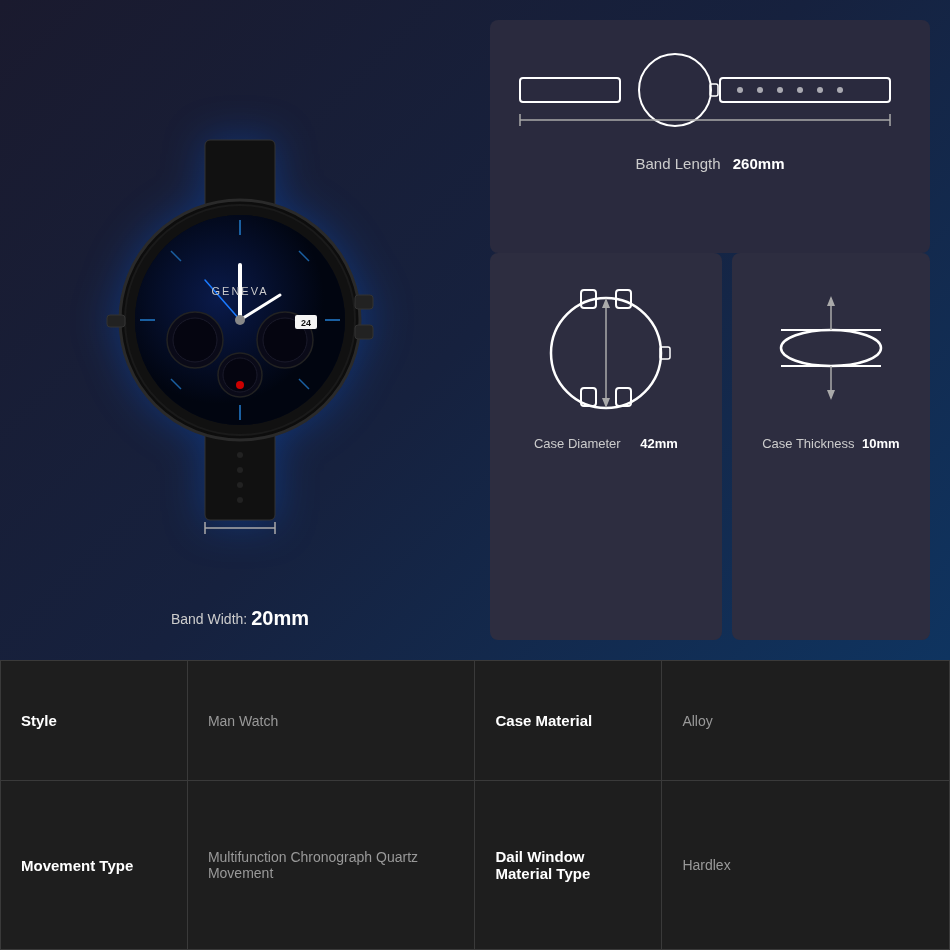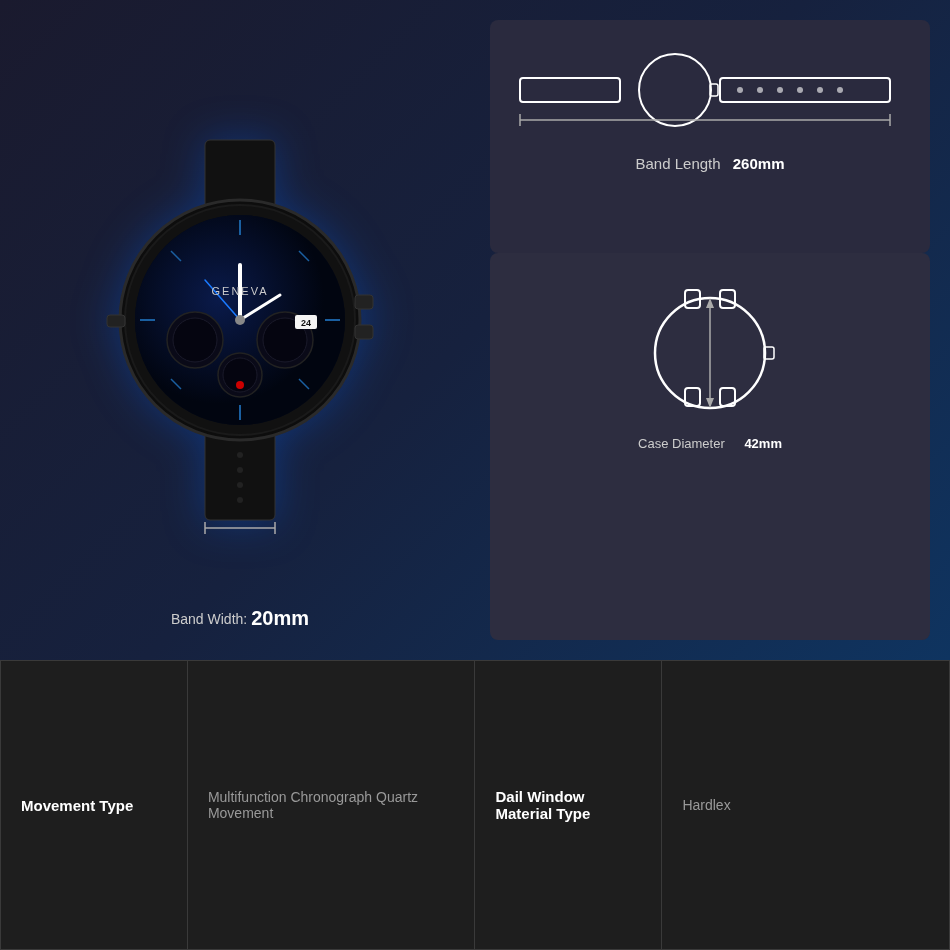--- a/index.html
+++ b/index.html
@@ -275,27 +275,51 @@
           <line x1="80" y1="32" x2="80" y2="138" stroke="#aaaaaa" stroke-width="1.5"></line>
           <polygon points="80,30 76,40 84,40" fill="#aaaaaa"></polygon>
           <polygon points="80,140 76,130 84,130" fill="#aaaaaa"></polygon>
         </svg>
         <div class="spec-label">
           <span>Case Diameter</span>
           <span style="color:white; font-weight:bold; margin-left:16px;">42mm</span>
         </div>
       </div>
 
+      <div class="case-thickness-box">
+        <svg width="120" height="160" viewBox="0 0 120 160">
+
+          <ellipse cx="60" cy="80" rx="50" ry="18" fill="none" stroke="#ffffff" stroke-width="2.5"></ellipse>
+
+          <line x1="10" y1="62" x2="110" y2="62" stroke="#ffffff" stroke-width="2"></line>
+          <line x1="10" y1="98" x2="110" y2="98" stroke="#ffffff" stroke-width="2"></line>
+
+          <line x1="60" y1="30" x2="60" y2="62" stroke="#aaaaaa" stroke-width="1.5"></line>
+          <polygon points="60,28 56,38 64,38" fill="#aaaaaa"></polygon>
+          <line x1="60" y1="98" x2="60" y2="130" stroke="#aaaaaa" stroke-width="1.5"></line>
+          <polygon points="60,132 56,122 64,122" fill="#aaaaaa"></polygon>
+        </svg>
+        <div class="spec-label">
+          <span>Case Thickness</span>
+          <span style="color:white; font-weight:bold; margin-left:4px;">10mm</span>
+        </div>
+      </div>
     </div>
   </div>
 </div>
 
 <div class="table-section">
   <table class="spec-table">
     <tbody>
+      <tr>
+        <td class="label-cell">Style</td>
+        <td class="value-cell">Man Watch</td>
+        <td class="label-cell" style="font-weight:bold;">Case Material</td>
+        <td class="value-cell">Alloy</td>
+      </tr>
       <tr>
         <td class="label-cell">Movement Type</td>
         <td class="value-cell">Multifunction Chronograph Quartz Movement</td>
         <td class="label-cell" style="font-weight:bold;">Dail Window Material Type</td>
         <td class="value-cell">Hardlex</td>
       </tr>
     </tbody>
   </table>
 </div>
 

